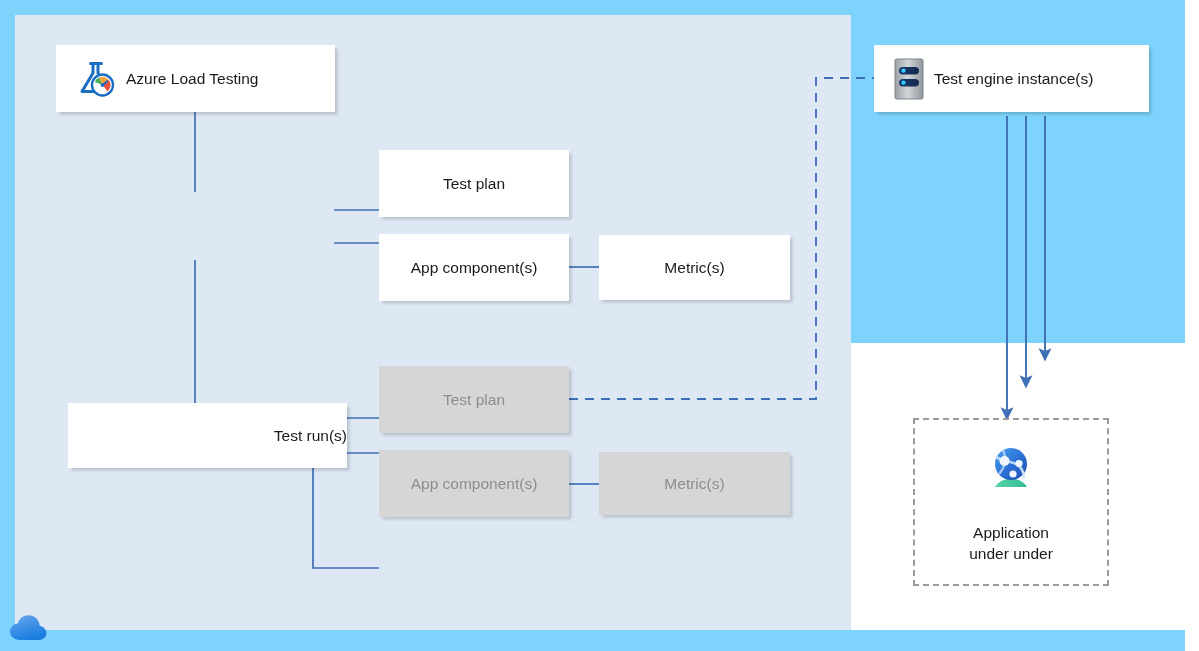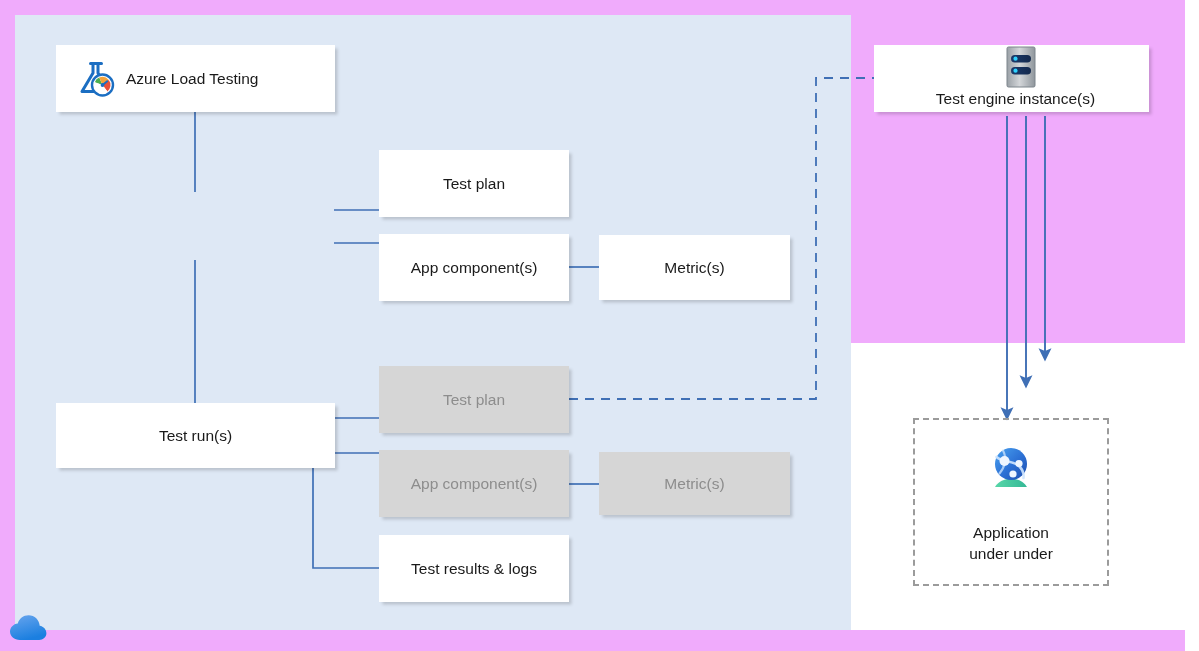--- a/index.html
+++ b/index.html
@@ -7,21 +7,21 @@
     padding: 0;
     background: #ffffff;
   }
   body {
     font-family: "Liberation Sans", sans-serif;
   }
   #canvas {
     position: relative;
     width: 1185px;
     height: 651px;
-    background: #f0abfc;
+    background: #7dd3fc;
     overflow: hidden;
   }
   
   .azure-panel {
     position: absolute;
     left: 15px;
     top: 15px;
     width: 836px;
     height: 615px;
     background: #dee8f5;
@@ -193,41 +193,38 @@
   </div>
 
   <div class="node" style="left:379px; top:234px; width:190px; height:67px;">
     <span class="node-label">App component(s)</span>
   </div>
 
   <div class="node" style="left:599px; top:235px; width:191px; height:65px;">
     <span class="node-label">Metric(s)</span>
   </div>
 
-  <div class="node" style="left:56px; top:403px; width:279px; height:65px;">
+  <div class="node" style="left:68px; top:403px; width:279px; height:65px;justify-content:flex-end;">
     <span class="node-label">Test run(s)</span>
   </div>
 
   <div class="node grey" style="left:379px; top:366px; width:190px; height:67px;">
     <span class="node-label">Test plan</span>
   </div>
 
   <div class="node grey" style="left:379px; top:450px; width:190px; height:67px;">
     <span class="node-label">App component(s)</span>
   </div>
 
   <div class="node grey" style="left:599px; top:452px; width:191px; height:63px;">
     <span class="node-label">Metric(s)</span>
   </div>
 
-  <div class="node" style="left:379px; top:535px; width:190px; height:67px;">
-    <span class="node-label">Test results &amp; logs</span>
-  </div>
-
-  <div class="node with-icon" style="left:874px; top:45px; width:275px; height:67px;flex-direction:column;">
+
+  <div class="node with-icon" style="left:874px; top:45px; width:275px; height:67px;">
     <span class="icon-slot server-slot">
       <svg width="30" height="42" viewBox="0 0 30 42">
         <defs>
           <linearGradient id="gServer" x1="0" y1="0" x2="1" y2="0">
             <stop offset="0%" stop-color="#9aa0a6"></stop>
             <stop offset="45%" stop-color="#d3d6d9"></stop>
             <stop offset="100%" stop-color="#8f969c"></stop>
           </linearGradient>
           <linearGradient id="gBar" x1="0" y1="0" x2="1" y2="0">
             <stop offset="0%" stop-color="#1b3a6b"></stop>

